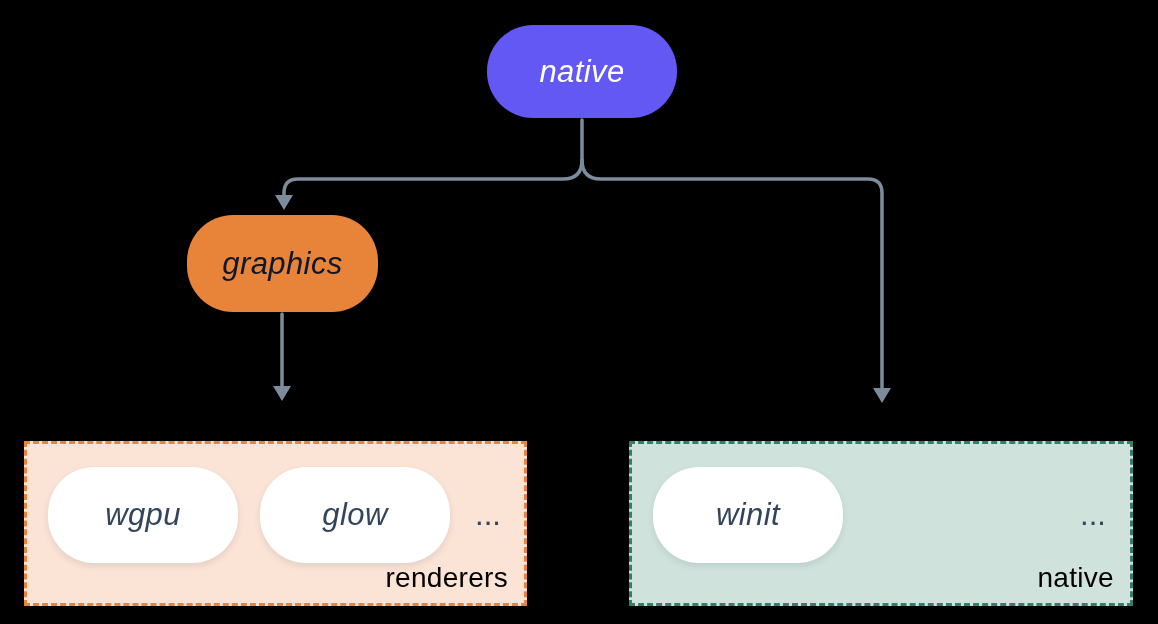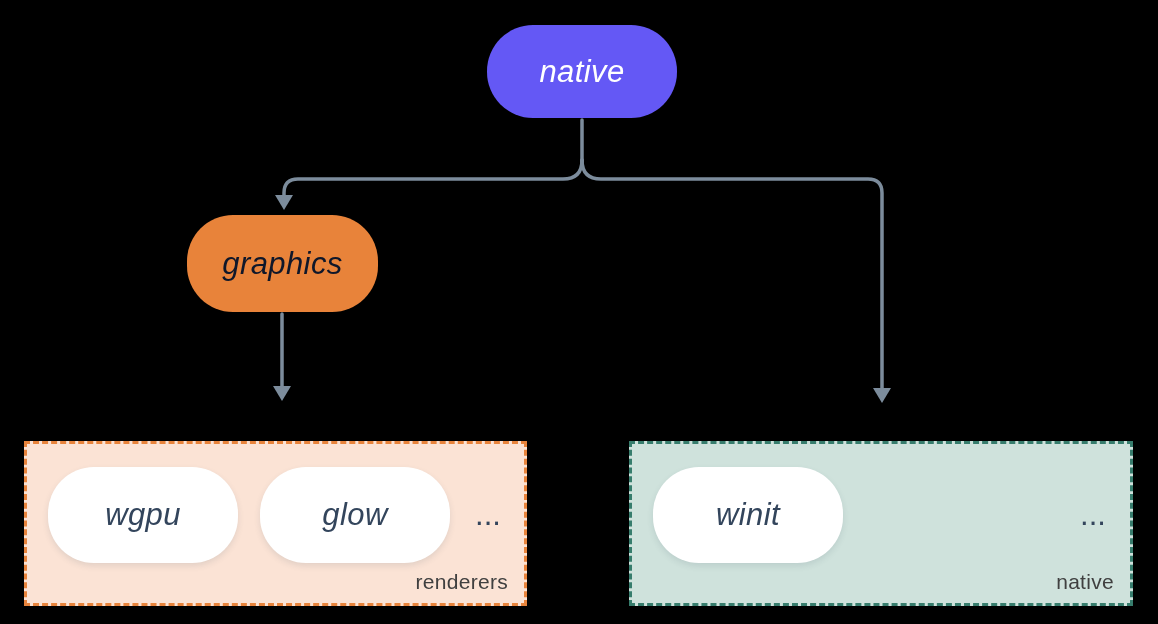--- a/index.html
+++ b/index.html
@@ -87,24 +87,24 @@
     align-items: center;
     justify-content: center;
     font-size: 31px;
     font-weight: 500;
     color: #33455c;
   }
   .group-label {
     position: absolute;
     right: 16px;
     bottom: 9px;
-    font-size: 21px;
+    font-size: 28px;
     font-weight: 500;
     letter-spacing: 0.3px;
-    color: #404040;
+    color: #000000;
   }
 </style>
 </head>
 <body>
 
 <div class="canvas">
 
   <svg class="connector-layer" width="1158" height="624" viewBox="0 0 1158 624">
     <path class="connector" d="M582,120 V162"></path>
     <path class="connector" d="M582,160 Q582,179 563,179 H298 Q284,179 284,193 V196"></path>

